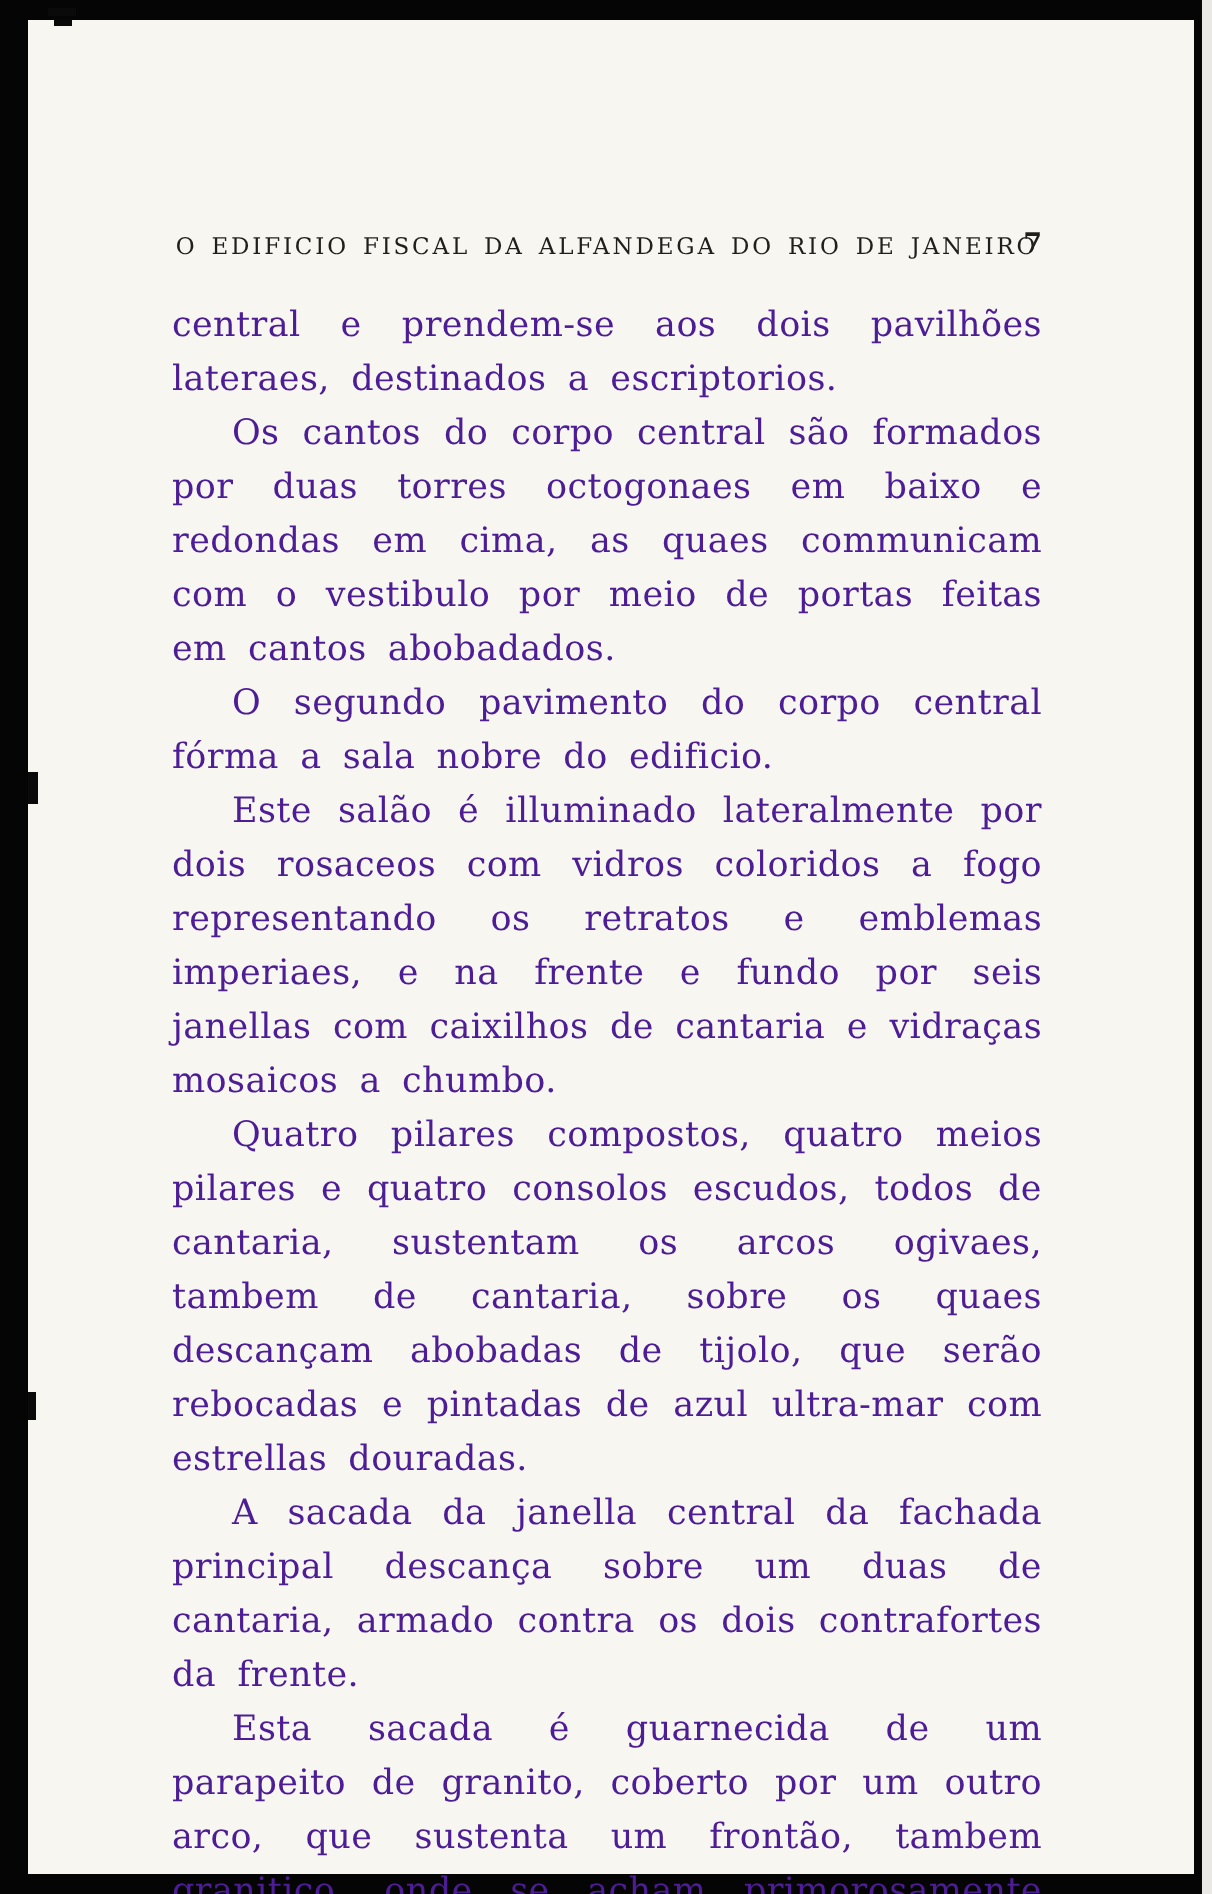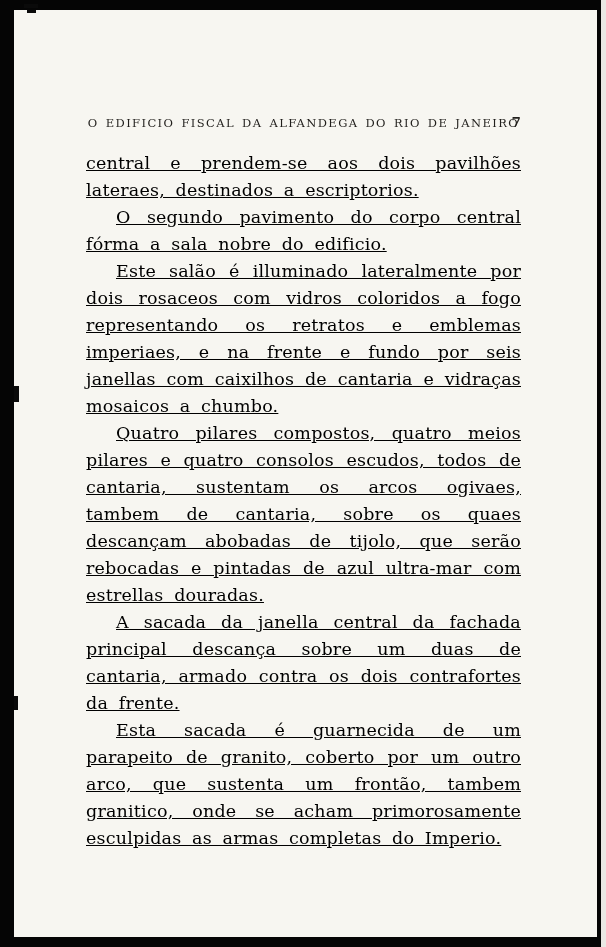--- a/index.html
+++ b/index.html
@@ -64,39 +64,39 @@
     font-weight: bold;
     color: #211f1c;
   }
   .body-text p {
     margin: 0;
     font-size: 17.5px;
     line-height: 27px;
     text-align: justify;
     word-spacing: 0.28em;
     letter-spacing: 0.2px;
-    color: #000000;
-    text-decoration: underline;
+    color: #4c1d95;
   }
   .body-text p.indent {
     text-indent: 30px;
   }
 </style>
 </head>
 <body>
 
 <div class="scan-page">
 
   <div class="page-header">
     <span class="running-title">O EDIFICIO FISCAL DA ALFANDEGA DO RIO DE JANEIRO</span>
     <span class="page-number">7</span>
   </div>
 
   <div class="body-text">
     <p>central e prendem-se aos dois pavilhões lateraes, destinados a escriptorios.</p>
+    <p class="indent">Os cantos do corpo central são formados por duas torres octogonaes em baixo e redondas em cima, as quaes communicam com o vestibulo por meio de portas feitas em cantos abobadados.</p>
     <p class="indent">O segundo pavimento do corpo central fórma a sala nobre do edificio.</p>
     <p class="indent">Este salão é illuminado lateralmente por dois rosaceos com vidros coloridos a fogo representando os retratos e emblemas imperiaes, e na frente e fundo por seis janellas com caixilhos de cantaria e vidraças mosaicos a chumbo.</p>
     <p class="indent">Quatro pilares compostos, quatro meios pilares e quatro consolos escudos, todos de cantaria, sustentam os arcos ogivaes, tambem de cantaria, sobre os quaes descançam abobadas de tijolo, que serão rebocadas e pintadas de azul ultra-mar com estrellas douradas.</p>
     <p class="indent">A sacada da janella central da fachada principal descança sobre um duas de cantaria, armado contra os dois contrafortes da frente.</p>
     <p class="indent">Esta sacada é guarnecida de um parapeito de granito, coberto por um outro arco, que sustenta um frontão, tambem granitico, onde se acham primorosamente esculpidas as armas completas do Imperio.</p>
 
   </div>
 
 </div>
 

